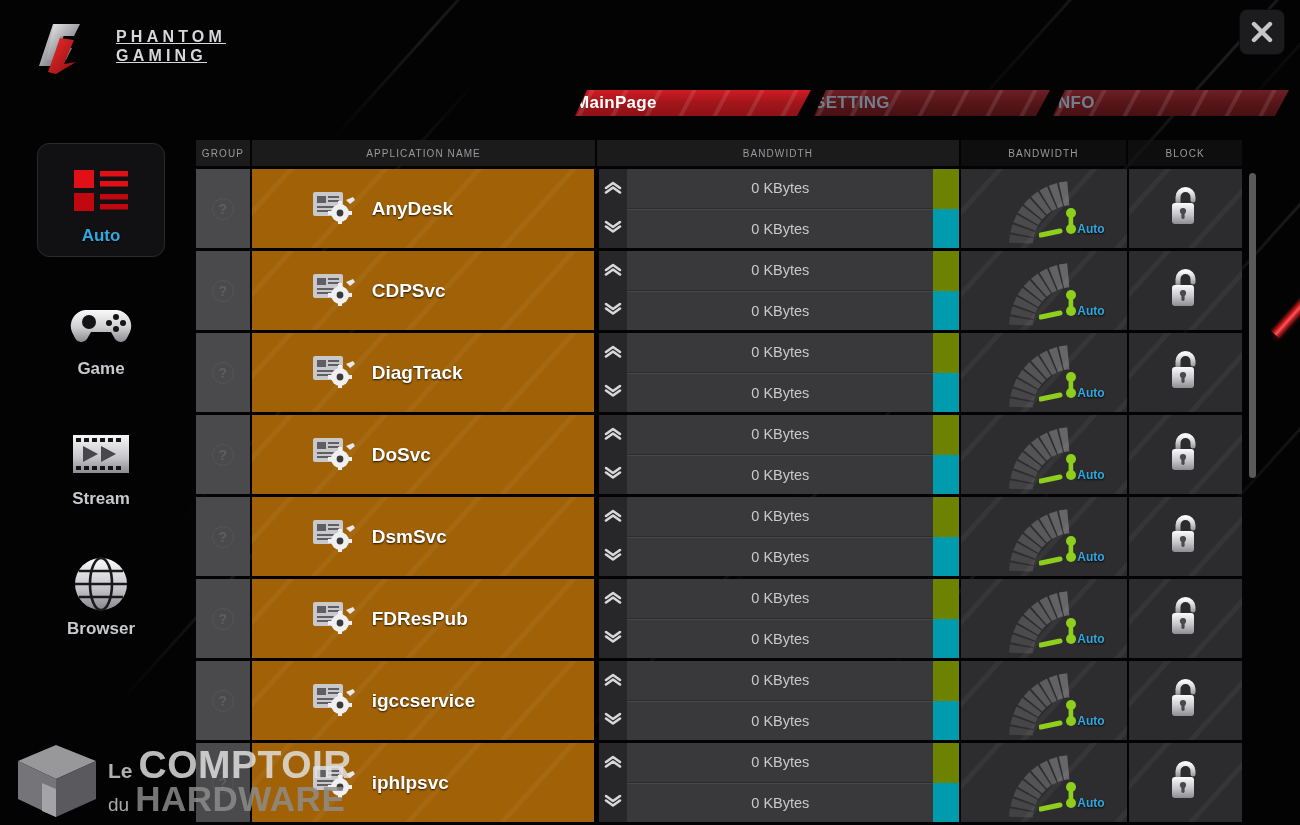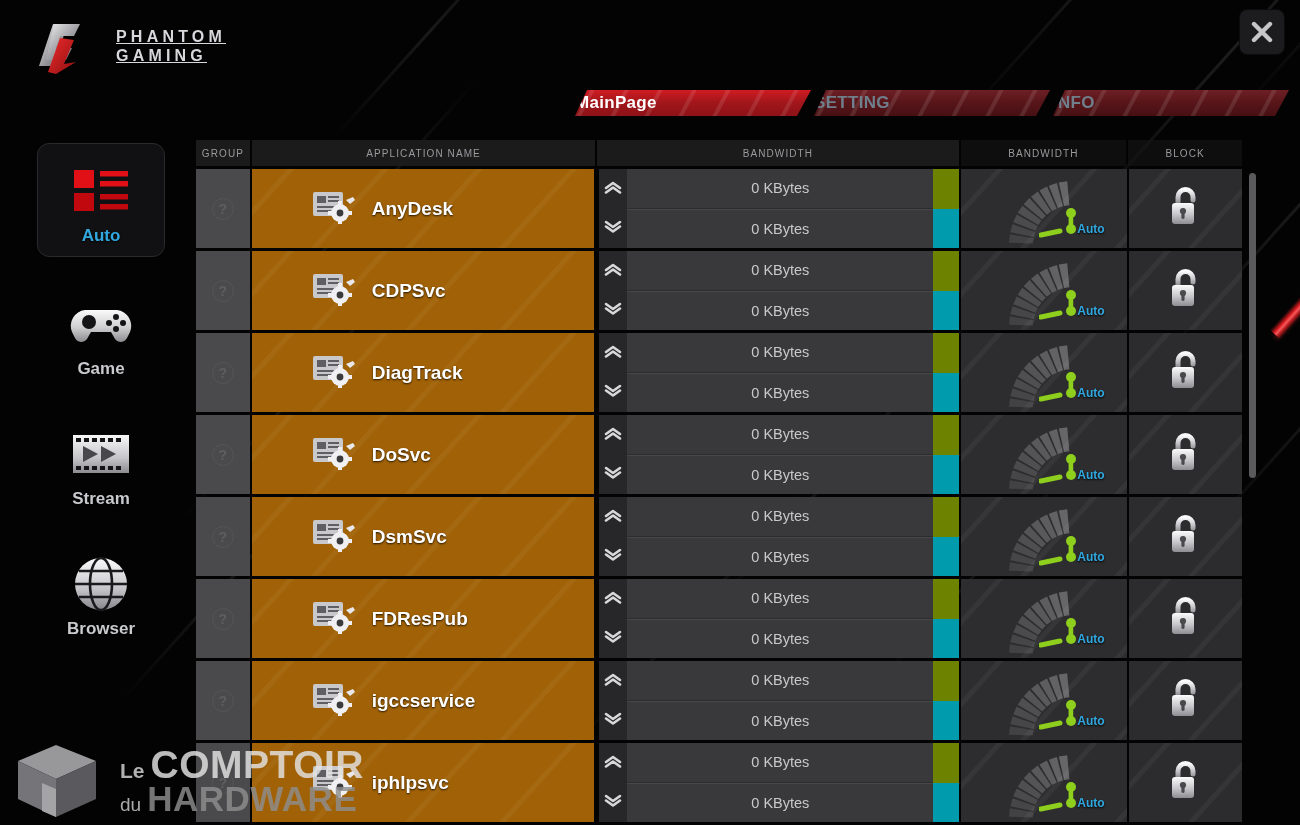--- a/index.html
+++ b/index.html
@@ -266,21 +266,21 @@
     position: absolute; left: 0; top: 8px;
     width: 7px; height: 305px;
     border-radius: 4px;
     background: #5a5a5c;
     cursor: pointer;
   }
 
   
   .watermark {
     position: absolute; left: 8px; bottom: 2px;
-    display: flex; align-items: center; gap: 16px;
+    display: flex; align-items: center; gap: 4px;
     z-index: 15; pointer-events: none;
     opacity: 0.82;
   }
   .wm-text { line-height: 0.92; }
   .wm-le { font-size: 21px; font-weight: 700; color: #d6d6d6; }
   .wm-comptoir { font-size: 39px; font-weight: 700; color: #e4e4e4; letter-spacing: 0.5px; }
   .wm-du { font-size: 19px; font-weight: 400; color: #cfcfcf; }
   .wm-hardware { font-size: 35px; font-weight: 700; color: #8e8e8e; letter-spacing: 0.5px; }
   .wm-row { display: flex; align-items: baseline; gap: 6px; }
 </style>

